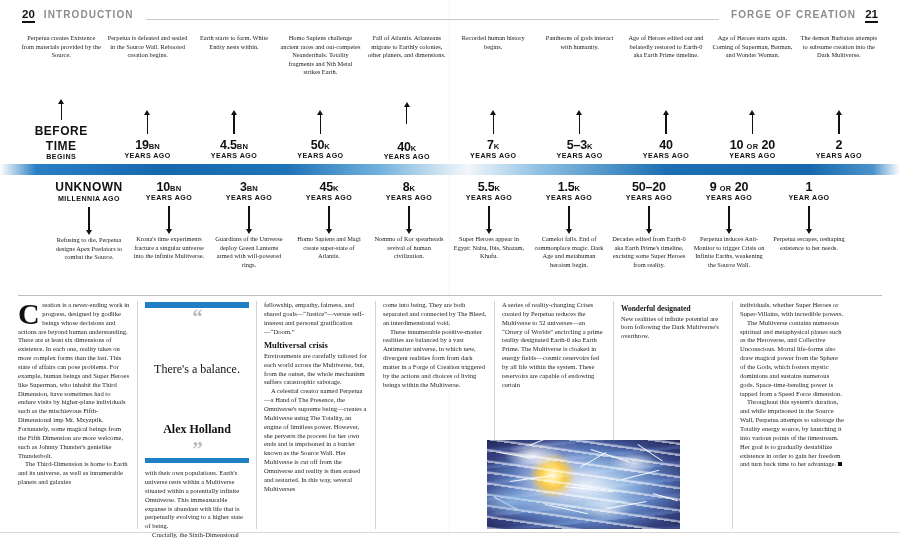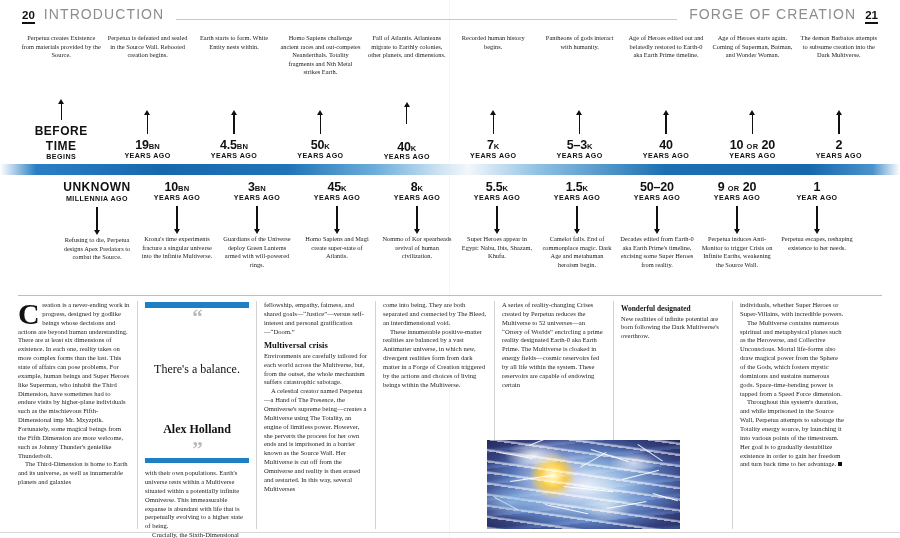--- a/index.html
+++ b/index.html
@@ -22,21 +22,21 @@
     font-family: "Liberation Sans", sans-serif;
   }
   .hdr-left { padding-left: 22px; }
   .hdr-right { padding-right: 22px; flex-direction: row; }
   .folio {
     font-weight: bold; font-size: 11.5px; color: #111;
     letter-spacing: 0px;
     border-bottom: 2.5px solid #111; padding-bottom: 1px;
   }
   .runhead {
-    font-weight: normal; font-size: 14px; color: #8d8d8d;
+    font-weight: bold; font-size: 10px; color: #8d8d8d;
     letter-spacing: 1.1px;
   }
   .hdr-rule {
     flex: 1; height: 1px; background: #c9c9c9; margin: 0 12px;
     position: relative; top: 4px;
   }
 
   
   .timeline-top {
     position: absolute; top: 34px; left: 18px; width: 864px; height: 128px;
@@ -317,21 +317,21 @@
       <div class="tl-arrow-up" style="height:20px;margin-top:2px"></div>
       <div class="tl-label" style="margin-top:4px">
         <span class="tl-num">2</span>
         <span class="tl-sub">YEARS AGO</span>
       </div>
     </div>
   </div>
 
 <div class="tl-bar"></div>
 
-<div class="timeline-bottom" id="tl-bottom" style="left: 57px; width: 800px;">
+<div class="timeline-bottom" id="tl-bottom" style="left: 49px; width: 800px;">
     <div class="tl-col">
       <div class="tl-label">
         <span class="tl-num word">UNKNOWN</span>
         <span class="tl-sub">MILLENNIA AGO</span>
       </div>
       <div class="tl-arrow-down" style="height:24px;margin-top:4px"></div>
       <div class="tl-desc" style="margin-top:5px">Refusing to die, Perpetua designs Apex Predators to combat the Source.</div>
     </div>
     <div class="tl-col">
       <div class="tl-label">

